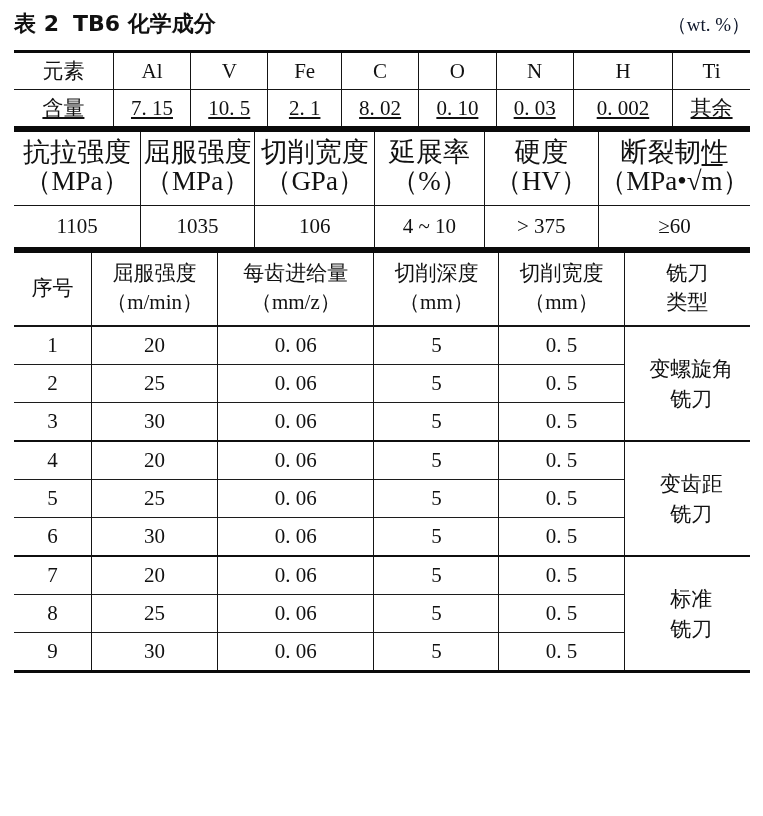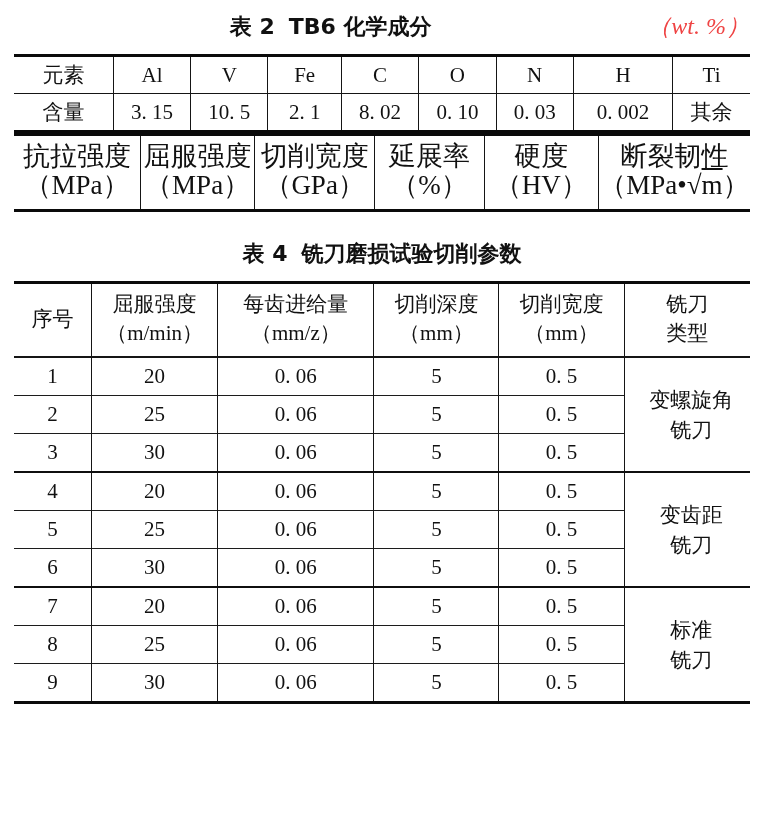--- a/index.html
+++ b/index.html
@@ -7,46 +7,45 @@
     width:763px;height:816px;box-sizing:border-box;
     background:#ffffff;color:#111;
     padding:8px 13px 0 14px;
     font-family:"Liberation Serif","DejaVu Serif",serif;
     overflow:hidden;
   }
   
   .caption{
     font-family:"DejaVu Sans","Liberation Sans",sans-serif;
     font-weight:700;font-size:22px;line-height:28px;color:#111;
-    text-align:center;
   }
   .caption .lbl{margin-right:14px;}
   .cap2wrap{display:flex;align-items:baseline;margin:2px 0 12px 0;}
   .cap2wrap .caption{flex:1 1 auto;}
   .unit-note{
     flex:0 0 auto;
     font-family:"Liberation Serif","DejaVu Serif",serif;
-    font-weight:400;font-size:24px;color:#ef4444;font-style:italic;
+    font-weight:400;font-size:19px;color:#0f172a;
   }
   .cap3{margin:28px 0 16px 0;}
   .cap4{margin:28px 0 13px 0;}
   
   table.tbl{
     width:100%;border-collapse:collapse;table-layout:fixed;
     border-top:3px solid #0a0a0a;border-bottom:3px solid #0a0a0a;
   }
   table.tbl th,table.tbl td{
     font-weight:400;text-align:center;vertical-align:middle;
     font-size:21px;color:#111;padding:0;
     border-left:1.5px solid #151515;
   }
   table.tbl th:first-child,table.tbl td:first-child{border-left:none;text-align:center;}
   
   .t2 th,.t2 td{height:36px;}
-  .t2 tr.second td{border-top:1.5px solid #151515;}
+  .t2 tr.second td{border-top:1.5px solid #151515;text-decoration:underline;}
   
   .t3 .hdr th{padding:6px 0 9px 0;}
   .t3 .hn,.t3 .hu{display:block;line-height:29px;font-size:27px;}
   .t3 .vals td{height:41px;border-top:1.5px solid #151515;}
   .root-overline{text-decoration:overline;}
   
   .t4 thead th{padding:6px 0 8px 0;border-bottom:2px solid #151515;}
   .t4 .hn,.t4 .hu{display:block;line-height:29px;font-size:21px;}
   .t4 tbody td{height:37px;border-top:1px solid #1c1c1c;}
   .t4 tbody tr.first-data td{border-top:none;}
@@ -84,21 +83,21 @@
         <th>V</th>
         <th>Fe</th>
         <th>C</th>
         <th>O</th>
         <th>N</th>
         <th>H</th>
         <th>Ti</th>
       </tr>
       <tr class="second">
         <td>含量</td>
-        <td>3. 15</td>
+        <td>7. 15</td>
         <td>10. 5</td>
         <td>2. 1</td>
         <td>8. 02</td>
         <td>0. 10</td>
         <td>0. 03</td>
         <td>0. 002</td>
         <td>其余</td>
       </tr>
     </tbody>
   </table>
@@ -133,26 +132,31 @@
         </th>
         <th>
           <span class="hn">硬度</span>
           <span class="hu">（HV）</span>
         </th>
         <th>
           <span class="hn">断裂韧性</span>
           <span class="hu"><span>（MPa•√</span><span class="root-overline">m</span><span>）</span></span>
         </th>
       </tr>
+      <tr class="vals">
+        <td>1105</td>
+        <td>1035</td>
+        <td>106</td>
+        <td>4 ~ 10</td>
+        <td>&gt; 375</td>
+        <td>≥60</td>
+      </tr>
     </tbody>
   </table>
 
-  <div class="caption cap4">
-    <span class="lbl">表 4</span><span>铣刀磨损试验切削参数</span>
-  </div>
 
   <table class="tbl t4">
     <colgroup>
       <col style="width:10.5%">
         <col style="width:17.2%">
         <col style="width:21.2%">
       <col style="width:17%">
         <col style="width:17%">
         <col style="width:17.1%">
     </colgroup>

